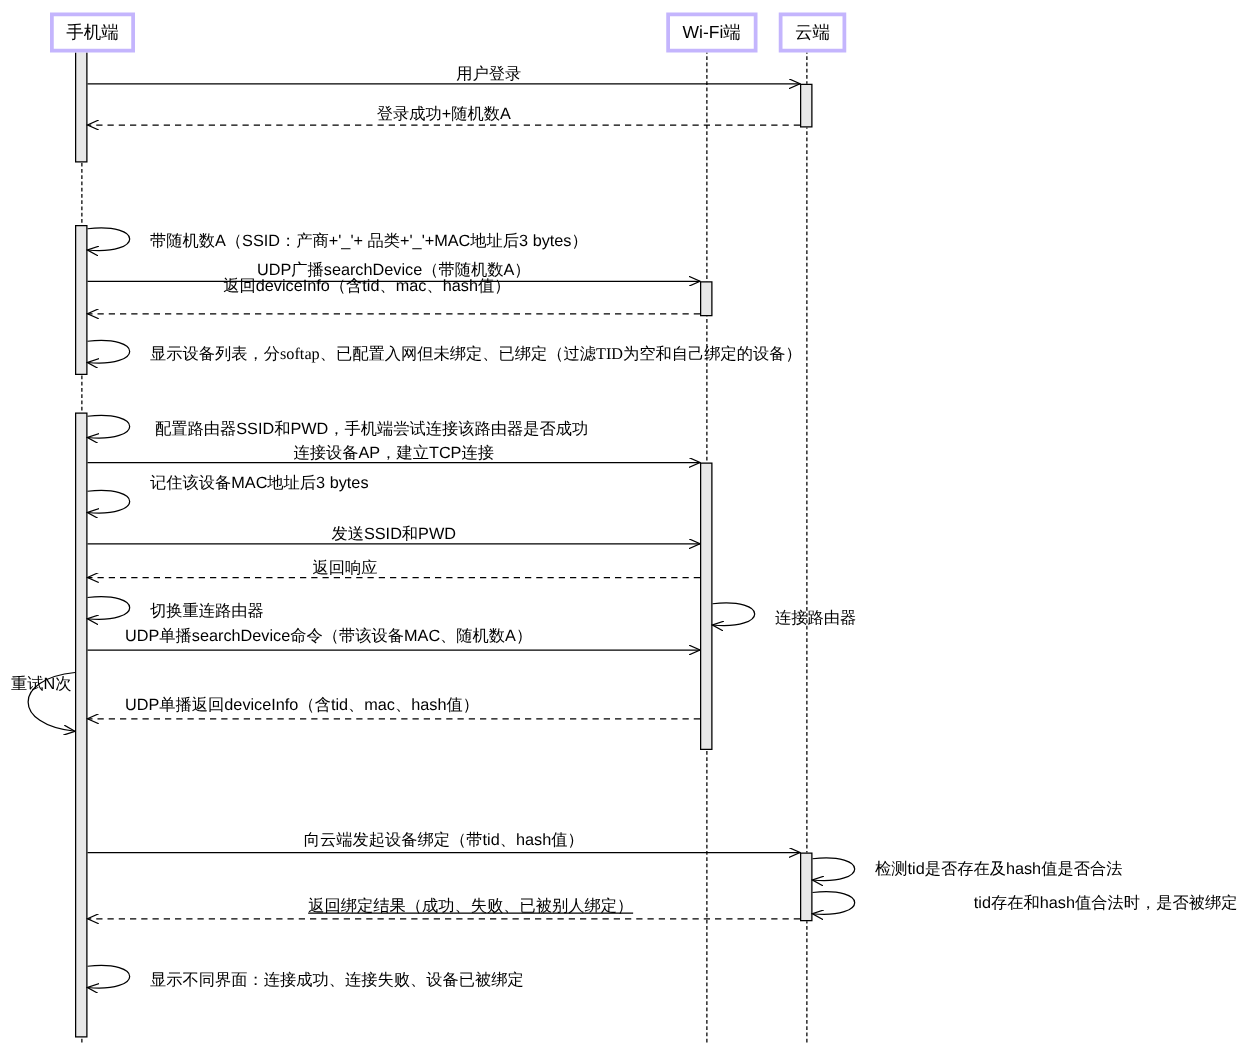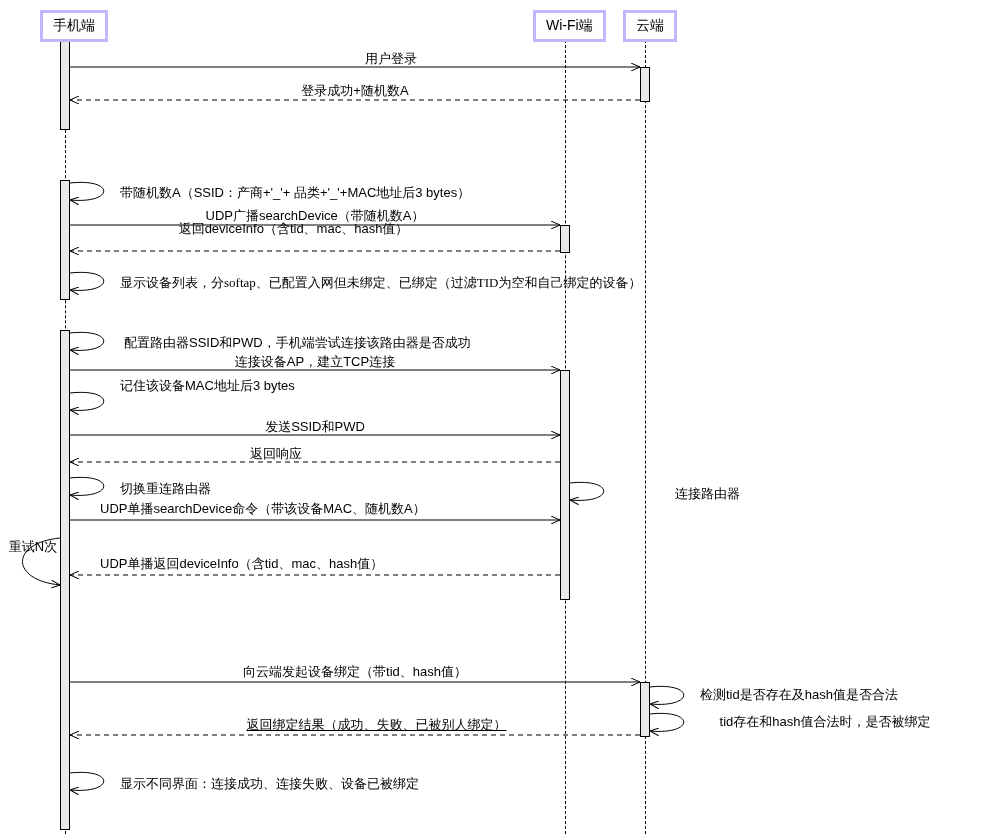--- a/index.html
+++ b/index.html
@@ -122,21 +122,21 @@
 <div class="msg" style="left: 70px; top: 220px; width: 447px;">返回deviceInfo（含tid、mac、hash值）</div>
 <div class="msg" style="left: 120px; top: 274px; width: 700px; text-align:left;font-family:Liberation Serif, serif;">显示设备列表，分softap、已配置入网但未绑定、已绑定（过滤TID为空和自己绑定的设备）</div>
 
 <div class="msg" style="left: 124px; top: 334px; width: 500px; text-align:left;">配置路由器SSID和PWD，手机端尝试连接该路由器是否成功</div>
 <div class="msg" style="left: 70px; top: 353px; width: 490px;">连接设备AP，建立TCP连接</div>
 <div class="msg" style="left: 120px; top: 377px; width: 300px; text-align:left;">记住该设备MAC地址后3 bytes</div>
 <div class="msg" style="left: 70px; top: 418px; width: 490px;">发送SSID和PWD</div>
 <div class="msg" style="left: 70px; top: 445px; width: 412px; text-align: center;">返回响应</div>
 <div class="msg" style="left: 120px; top: 480px; width: 200px; text-align:left;">切换重连路由器</div>
 <div class="msg" style="left: 100px; top: 500px; width: 460px; text-align:left;">UDP单播searchDevice命令（带该设备MAC、随机数A）</div>
-<div class="msg" style="left: 620px; top: 485px; width: 120px; text-align:right;">连接路由器</div>
+<div class="msg" style="left: 620px; top: 485px; width: 120px; text-align:left;">连接路由器</div>
 <div class="msg" style="left: 3px; top: 538px; width: 60px;">重试N次</div>
 <div class="msg" style="left: 100px; top: 555px; width: 460px; text-align:left;">UDP单播返回deviceInfo（含tid、mac、hash值）</div>
 
 <div class="msg" style="left: 70px; top: 663px; width: 570px;">向云端发起设备绑定（带tid、hash值）</div>
 <div class="msg" style="left: 700px; top: 686px; width: 290px; text-align:left;">检测tid是否存在及hash值是否合法</div>
-<div class="msg" style="left: 680px; top: 713px; width: 290px; text-align:center;">tid存在和hash值合法时，是否被绑定</div>
+<div class="msg" style="left: 700px; top: 713px; width: 290px; text-align:right;">tid存在和hash值合法时，是否被绑定</div>
 <div class="msg" style="left: 70px; top: 716px; width: 613px; text-decoration: underline;">返回绑定结果（成功、失败、已被别人绑定）</div>
 <div class="msg" style="left: 120px; top: 775px; width: 500px; text-align:left;">显示不同界面：连接成功、连接失败、设备已被绑定</div>
 
 </body></html>

